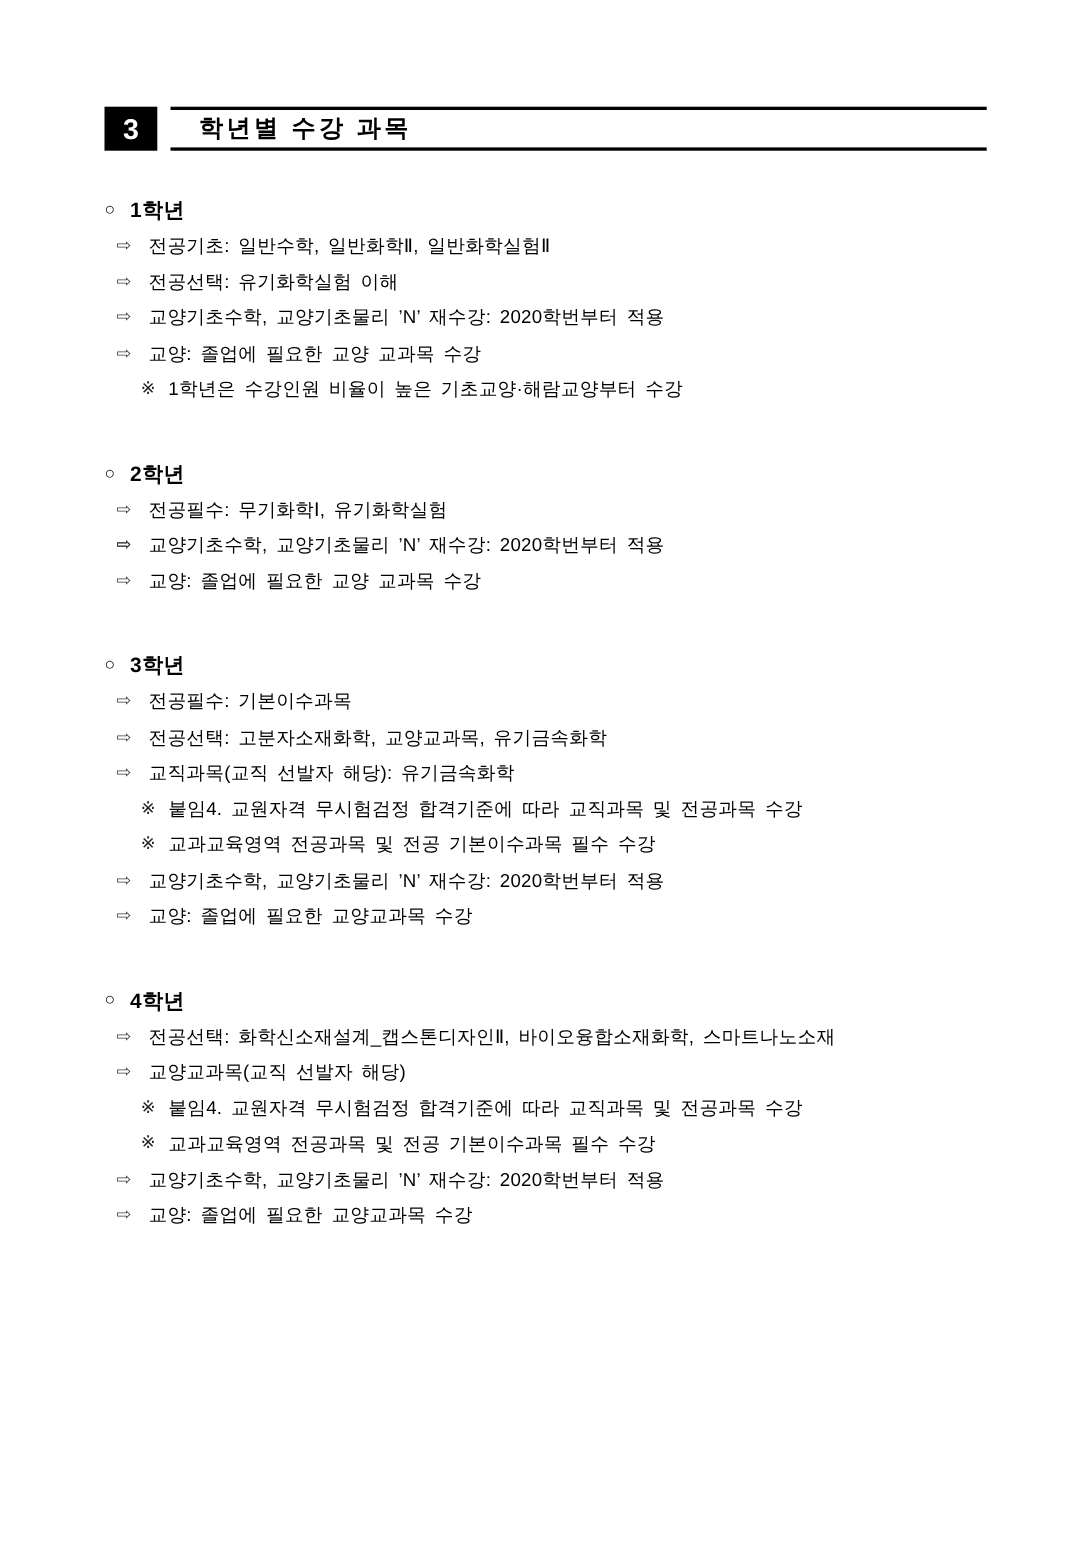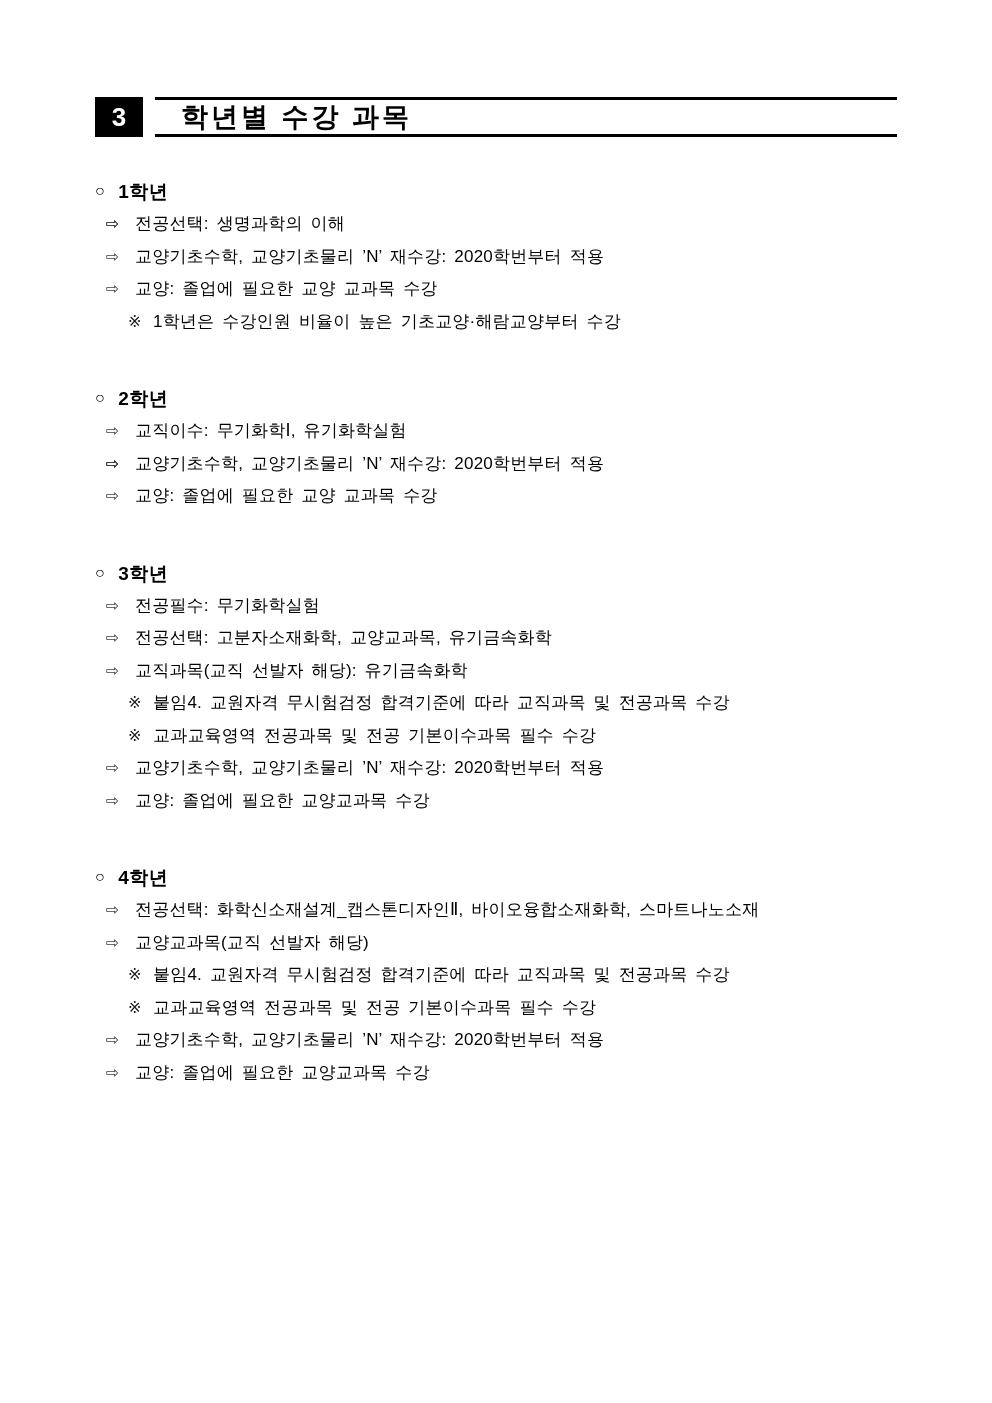--- a/index.html
+++ b/index.html
@@ -25,21 +25,21 @@
     font-size: 26px; font-weight: 700;
   }
   .hdr-title {
     flex: 1;
     margin-left: 12px;
     border-top: 3px solid #000000;
     border-bottom: 3px solid #000000;
     box-sizing: border-box;
     display: flex; align-items: center;
     padding-left: 26px;
-    font-size: 27px; font-weight: 700;
+    font-size: 22px; font-weight: 700;
     letter-spacing: 3px;
   }
 
   
   .sections { margin-top: 40px; }
   .section + .section { margin-top: 46px; }
 
   .sec-head {
     display: flex; align-items: center;
     font-size: 19px; font-weight: 700;
@@ -87,49 +87,49 @@
     </div>
   </div>
 
   <div class="sections">
     <div class="section">
       <div class="sec-head">
         <span class="sec-bullet">○</span>
         <span>1학년</span>
       </div>
       <div class="sec-items">
-          <div class="item arrow"><span class="marker">⇨</span></div>
-          <div class="item arrow"><span class="marker">⇨</span><span>전공선택: 생명과학의 이해</span></div>
+          <div class="item arrow"><span class="marker">⇨</span><span>전공기초: 일반수학, 일반화학Ⅱ, 일반화학실험Ⅱ</span></div>
+          <div class="item arrow"><span class="marker">⇨</span><span>전공선택: 유기화학실험 이해</span></div>
           <div class="item arrow"><span class="marker">⇨</span><span>교양기초수학, 교양기초물리 ’N’ 재수강: 2020학번부터 적용</span></div>
           <div class="item arrow"><span class="marker">⇨</span><span>교양: 졸업에 필요한 교양 교과목 수강</span></div>
           <div class="item note"><span class="marker">※</span><span>1학년은 수강인원 비율이 높은 기초교양·해람교양부터 수강</span></div>
         </div>
     </div>
 
     <div class="section">
       <div class="sec-head">
         <span class="sec-bullet">○</span>
         <span>2학년</span>
       </div>
       <div class="sec-items">
-          <div class="item arrow"><span class="marker">⇨</span><span>교직이수: 무기화학Ⅰ, 유기화학실험</span></div>
+          <div class="item arrow"><span class="marker">⇨</span><span>전공필수: 무기화학Ⅰ, 유기화학실험</span></div>
           <div class="item arrow"><span class="marker">⇨</span></div>
           <div class="item arrow"><span class="marker">⇨</span></div>
           <div class="item arrow"><span class="marker">⇨</span><span>교양기초수학, 교양기초물리 ’N’ 재수강: 2020학번부터 적용</span></div>
           <div class="item arrow"><span class="marker">⇨</span><span>교양: 졸업에 필요한 교양 교과목 수강</span></div>
         </div>
     </div>
 
     <div class="section">
       <div class="sec-head">
         <span class="sec-bullet">○</span>
         <span>3학년</span>
       </div>
       <div class="sec-items">
-          <div class="item arrow"><span class="marker">⇨</span><span>전공필수: 무기화학실험</span></div>
+          <div class="item arrow"><span class="marker">⇨</span><span>전공필수: 기본이수과목</span></div>
           <div class="item arrow"><span class="marker">⇨</span><span>전공선택: 고분자소재화학, 교양교과목, 유기금속화학</span></div>
           <div class="item arrow"><span class="marker">⇨</span><span>교직과목(교직 선발자 해당): 유기금속화학</span></div>
           <div class="item note"><span class="marker">※</span><span>붙임4. 교원자격 무시험검정 합격기준에 따라 교직과목 및 전공과목 수강</span></div>
           <div class="item note"><span class="marker">※</span><span>교과교육영역 전공과목 및 전공 기본이수과목 필수 수강</span></div>
           <div class="item arrow"><span class="marker">⇨</span><span>교양기초수학, 교양기초물리 ’N’ 재수강: 2020학번부터 적용</span></div>
           <div class="item arrow"><span class="marker">⇨</span><span>교양: 졸업에 필요한 교양교과목 수강</span></div>
         </div>
     </div>
 
     <div class="section">

